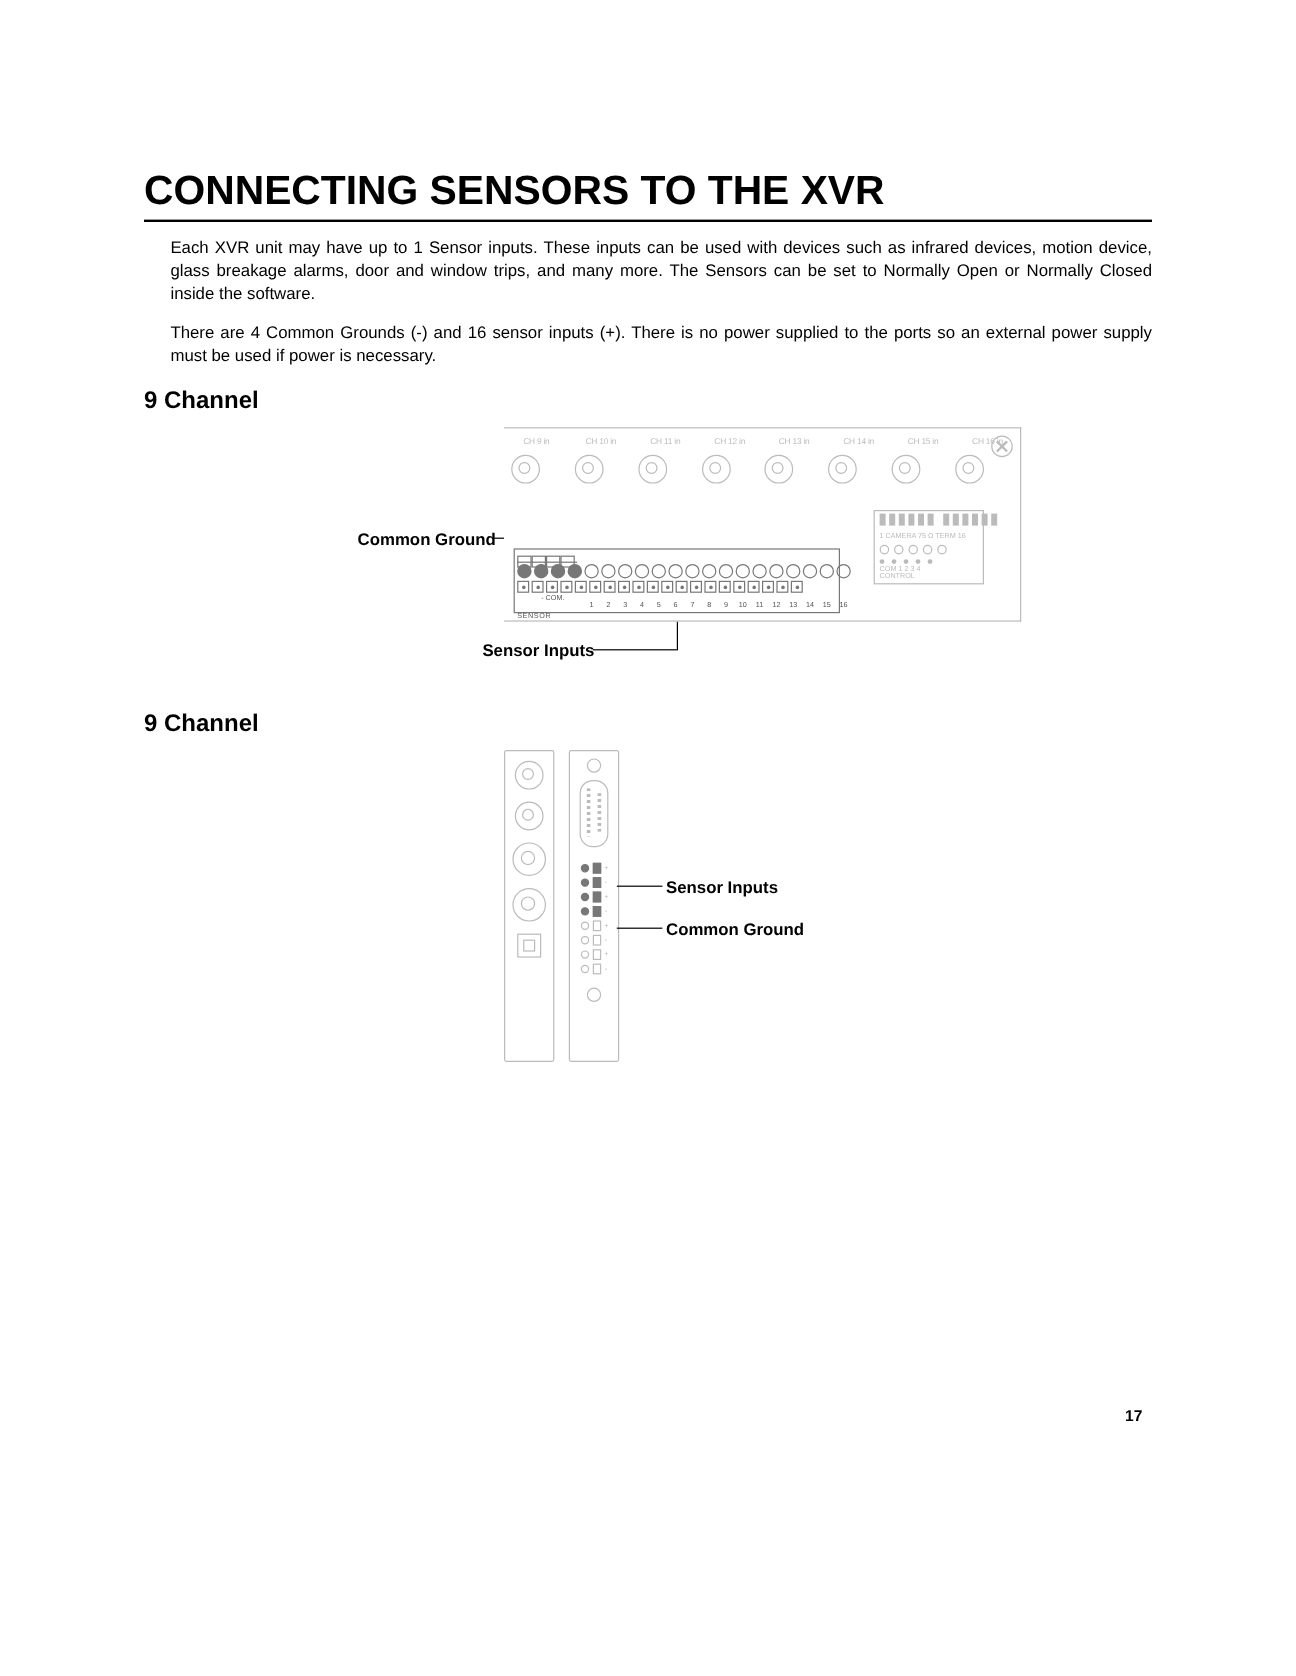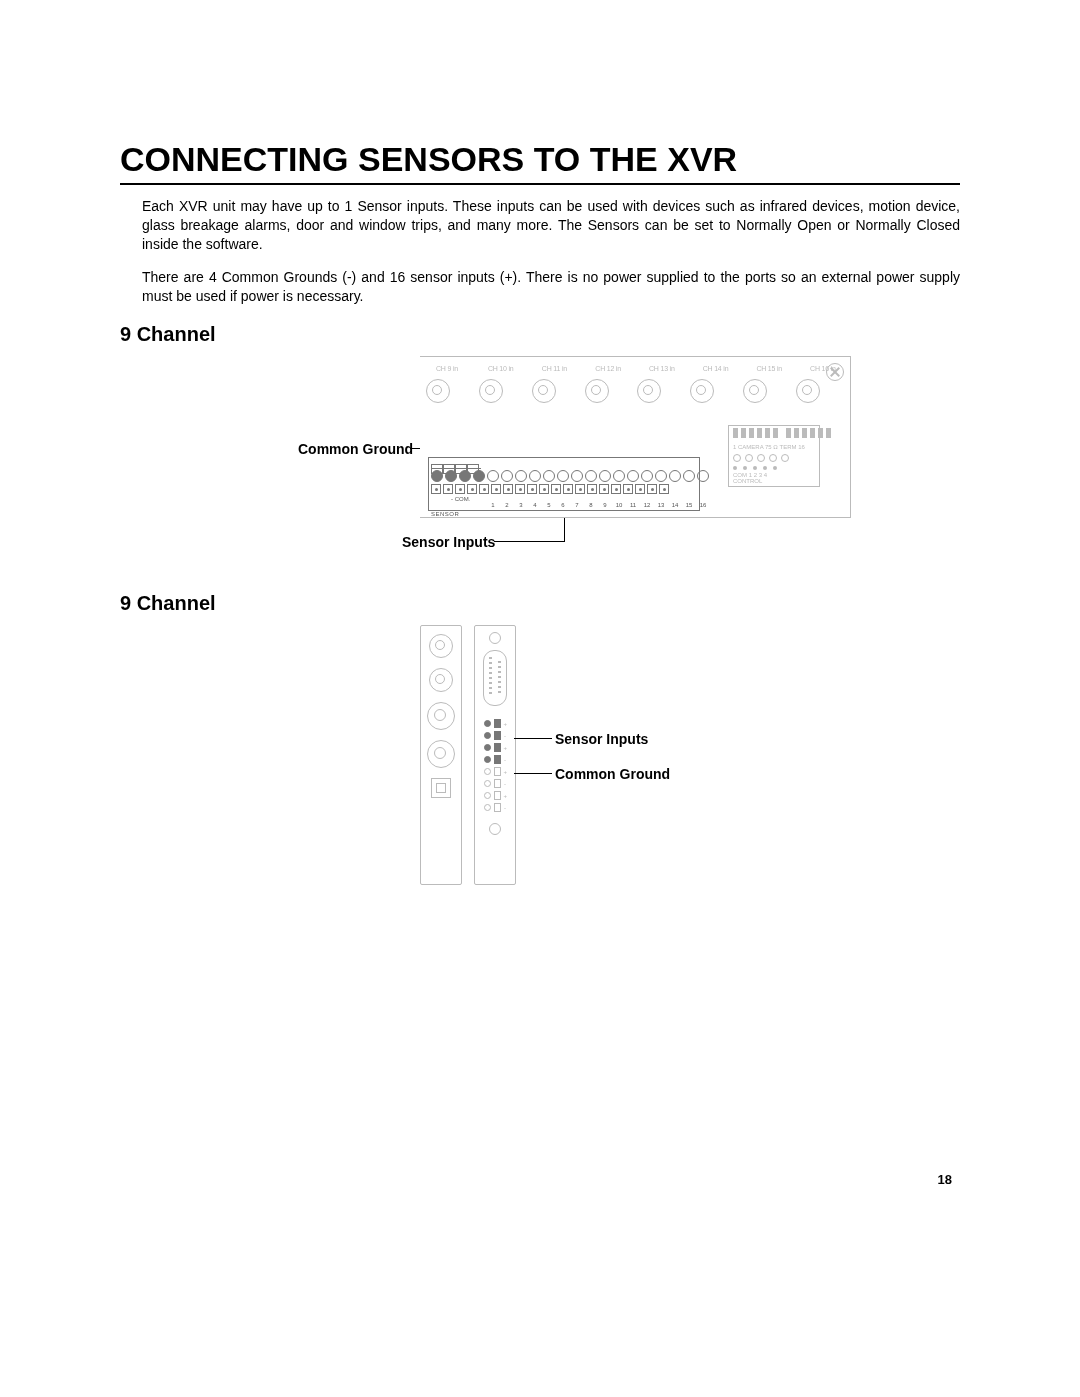--- a/index.html
+++ b/index.html
@@ -388,13 +388,13 @@
       </div>
       <div class="screw4"></div>
     </div>
     <div class="si-h"></div>
     <div class="cg-h"></div>
     <div class="lbl si-lbl">Sensor Inputs</div>
     <div class="lbl cg-lbl">Common Ground</div>
   </div>
 </div>
 
-<div class="pgnum">18</div>
+<div class="pgnum">17</div>
 
 </body></html>

